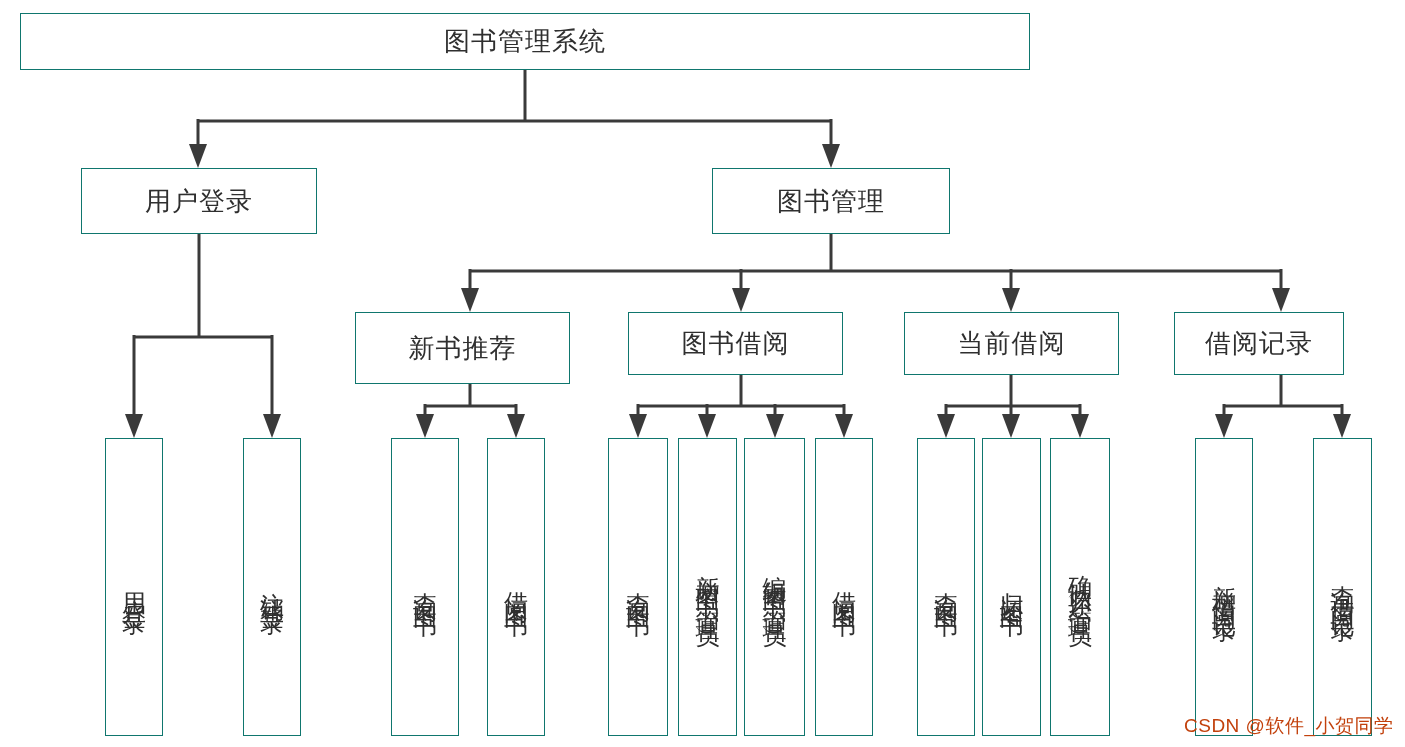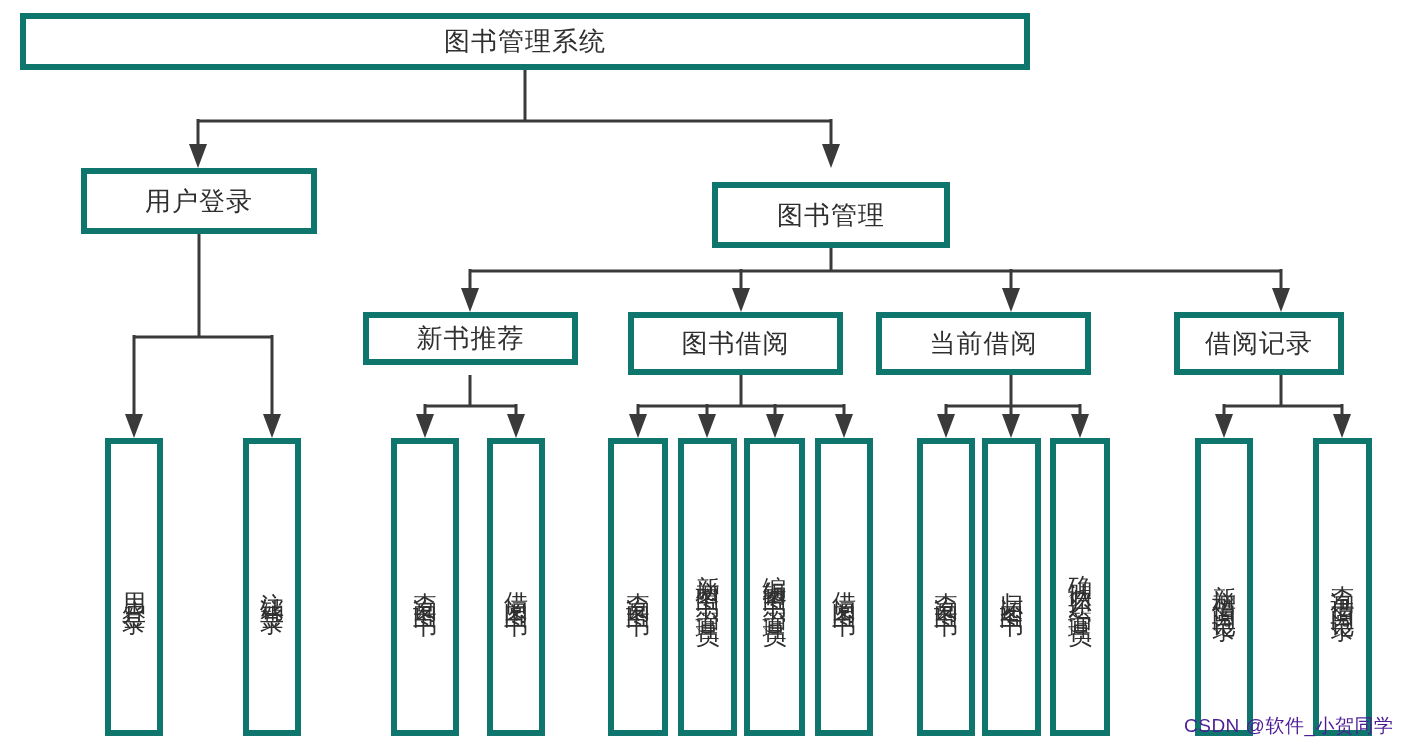--- a/index.html
+++ b/index.html
@@ -3,31 +3,31 @@
 <meta charset="utf-8">
 <style>
   html,body{margin:0;padding:0}
   body{
     width:1405px;height:747px;position:relative;background:#ffffff;
     font-family:"Liberation Sans","DejaVu Sans",sans-serif;color:#2f2f2f;overflow:hidden;
   }
   .connectors{position:absolute;left:0;top:0;z-index:1}
   .box{
     position:absolute;box-sizing:border-box;z-index:2;
-    border:6px solid #0f766e;background:#ffffff;
+    border:1px solid #0f766e;background:#ffffff;
     display:flex;align-items:center;justify-content:center;text-align:center;
   }
   .h-label{font-size:26px;letter-spacing:1px;white-space:nowrap}
   .v-label{
     writing-mode:vertical-rl;text-orientation:mixed;
     font-size:24px;letter-spacing:7px;line-height:1;white-space:nowrap;
   }
   .watermark{
     position:absolute;left:1184px;top:713px;z-index:6;
-    font-size:19px;color:#4c1d95;white-space:nowrap;letter-spacing:.5px;
+    font-size:19px;color:#c2410c;white-space:nowrap;letter-spacing:.5px;
   }
 </style>
 </head>
 <body>
 
 <svg class="connectors" width="1405" height="747" viewBox="0 0 1405 747">
   <g stroke="#3a3a3a" stroke-width="3" fill="none">
 
     <path d="M525 70 V121 M198 121 H831 M198 119 V148 M831 119 V148"></path>
 
@@ -66,31 +66,31 @@
   </g>
 </svg>
 
 <div class="box" style="left:20px;top:13px;width:1010px;height:57px">
   <span class="h-label">图书管理系统</span>
 </div>
 
 <div class="box" style="left:81px;top:168px;width:236px;height:66px">
   <span class="h-label">用户登录</span>
 </div>
-<div class="box" style="left:712px;top:182px;width:238px;height:66px">
+<div class="box" style="left:712px;top:168px;width:238px;height:66px">
   <span class="h-label">图书管理</span>
 </div>
 
-<div class="box" style="left:363px;top:312px;width:215px;height:53px">
+<div class="box" style="left:355px;top:312px;width:215px;height:72px">
   <span class="h-label">新书推荐</span>
 </div>
 <div class="box" style="left:628px;top:312px;width:215px;height:63px">
   <span class="h-label">图书借阅</span>
 </div>
-<div class="box" style="left:876px;top:312px;width:215px;height:63px">
+<div class="box" style="left:904px;top:312px;width:215px;height:63px">
   <span class="h-label">当前借阅</span>
 </div>
 <div class="box" style="left:1174px;top:312px;width:170px;height:63px">
   <span class="h-label">借阅记录</span>
 </div>
 
 <div class="box" style="left:105px;top:438px;width:58px;height:298px">
   <span class="v-label">用户登录</span>
 </div>
 <div class="box" style="left:243px;top:438px;width:58px;height:298px">

